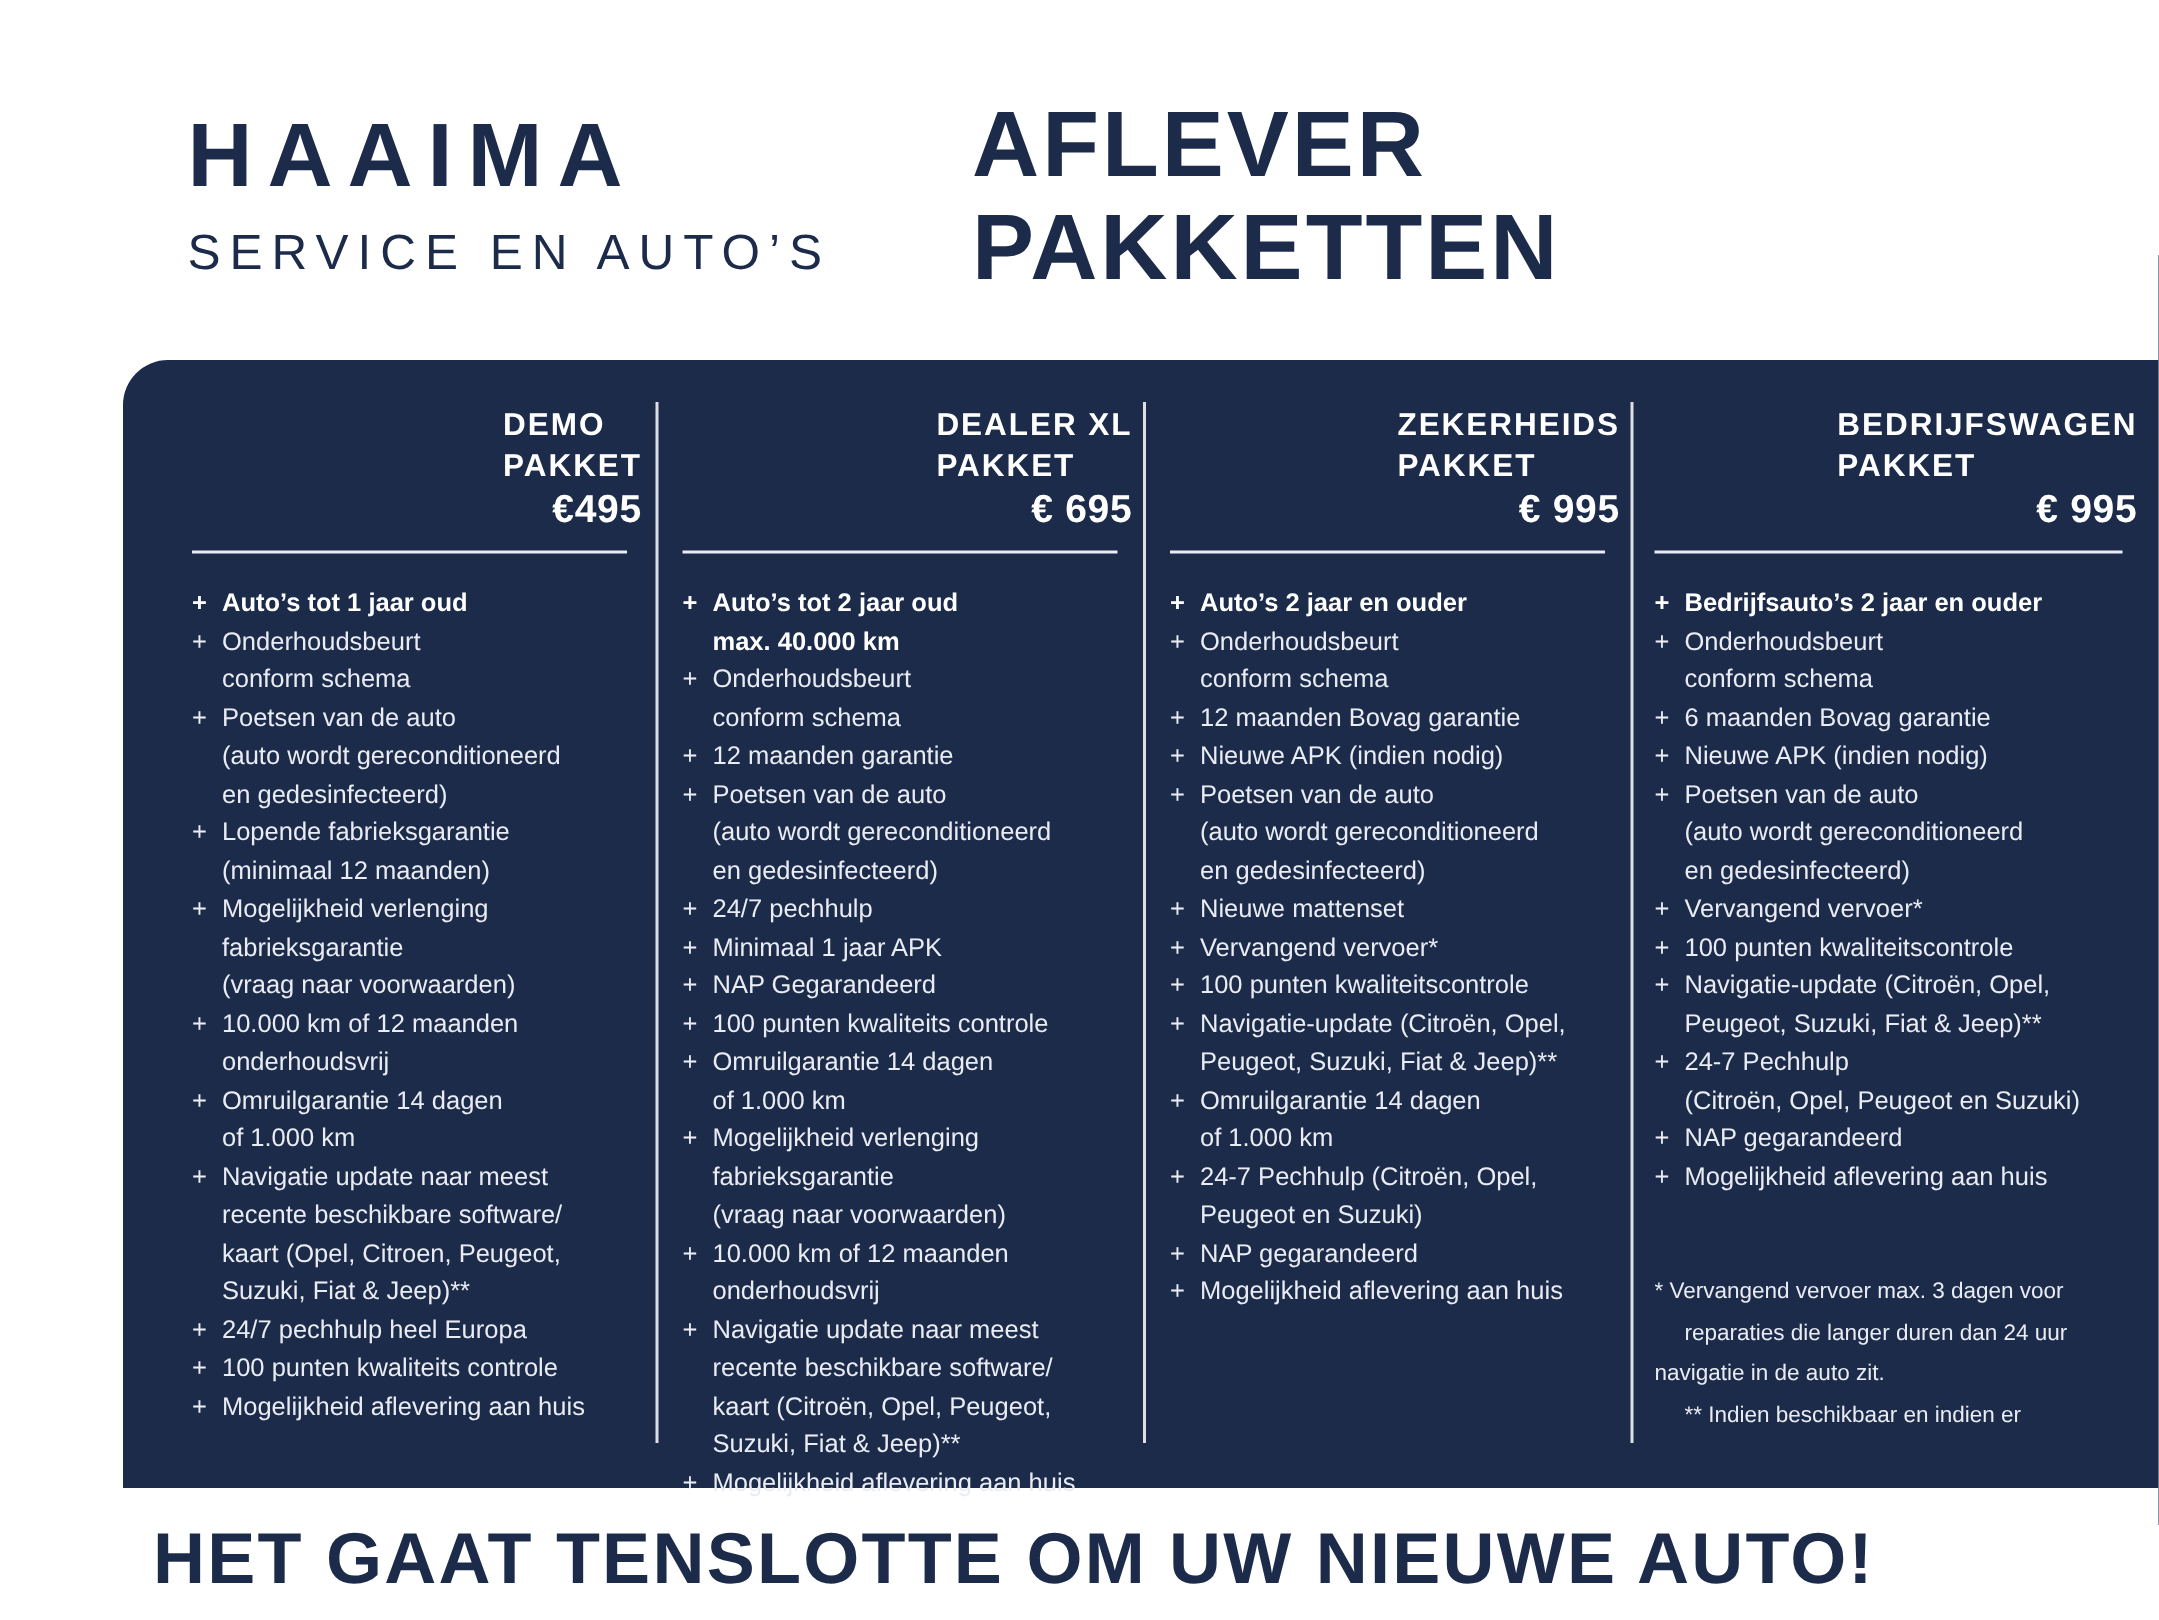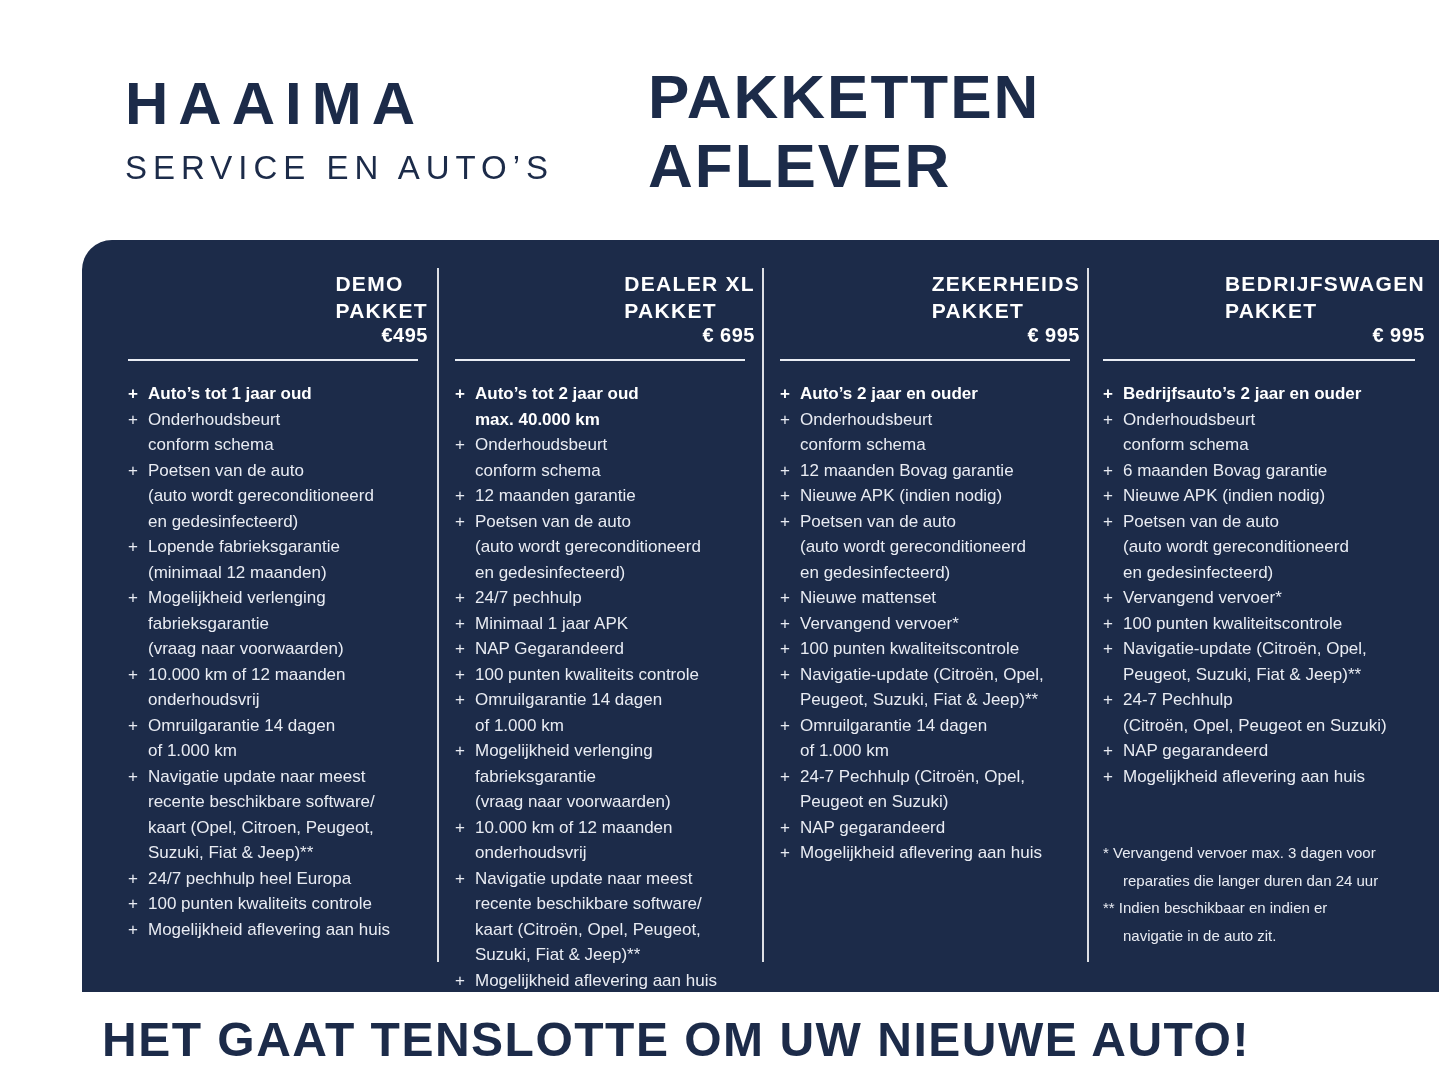--- a/index.html
+++ b/index.html
@@ -35,21 +35,21 @@
   .col0{left:46px;width:300px;}
   .col1{left:373px;width:300px;}
   .col2{left:698px;width:300px;}
   .col3{left:1021px;width:322px;}
   .col-header{display:flex;justify-content:space-between;align-items:flex-end;flex-direction:column;}
   .pkg-name div{
     font-size:21px;font-weight:700;letter-spacing:1.3px;line-height:27px;
     color:#ffffff;text-transform:uppercase;white-space:nowrap;
   }
   .pkg-price{
-    font-size:20px;font-weight:700;letter-spacing:.5px;color:#ffffff;
+    font-size:26px;font-weight:700;letter-spacing:.5px;color:#ffffff;
     white-space:nowrap;margin-bottom:-2px;
   }
   .rule{margin-top:14px;height:2px;width:calc(100% - 10px);background:#E9EDF4;}
   .items{margin-top:20px;}
   .item{
     position:relative;padding-left:20px;
     font-size:17px;line-height:25.5px;color:#E9ECF3;font-weight:400;
   }
   .item div{white-space:nowrap;}
   .item .plus{position:absolute;left:0;top:0;}
@@ -68,22 +68,22 @@
 </style>
 </head>
 <body>
 
 <div class="brand">
   <div class="brand-name">HAAIMA</div>
   <div class="brand-tagline">SERVICE EN AUTO’S</div>
 </div>
 
 <div class="page-title">
+  <div class="t-line">AFLEVER</div>
   <div class="t-line">PAKKETTEN</div>
-  <div class="t-line">AFLEVER</div>
 </div>
 
 <div class="panel" id="panel">
   <div class="sep sep1"></div>
   <div class="sep sep2"></div>
   <div class="sep sep3"></div>
 
 <div class="column col0">
       <div class="col-header">
         <div class="pkg-name">
@@ -355,20 +355,20 @@
           <span class="plus">+</span>
           <div>Mogelijkheid aflevering aan huis</div>
         </div>
       </div>
       <div class="footnotes">
         <div class="footnote">
           <div>* Vervangend vervoer max. 3 dagen voor</div>
           <div>reparaties die langer duren dan 24 uur</div>
         </div>
         <div class="footnote">
+          <div>navigatie in de auto zit.</div>
           <div>** Indien beschikbaar en indien er</div>
-          <div>navigatie in de auto zit.</div>
         </div>
       </div>
     </div>
   </div>
 
 <div class="slogan">HET GAAT TENSLOTTE OM UW NIEUWE AUTO!</div>
 
 </body></html>

